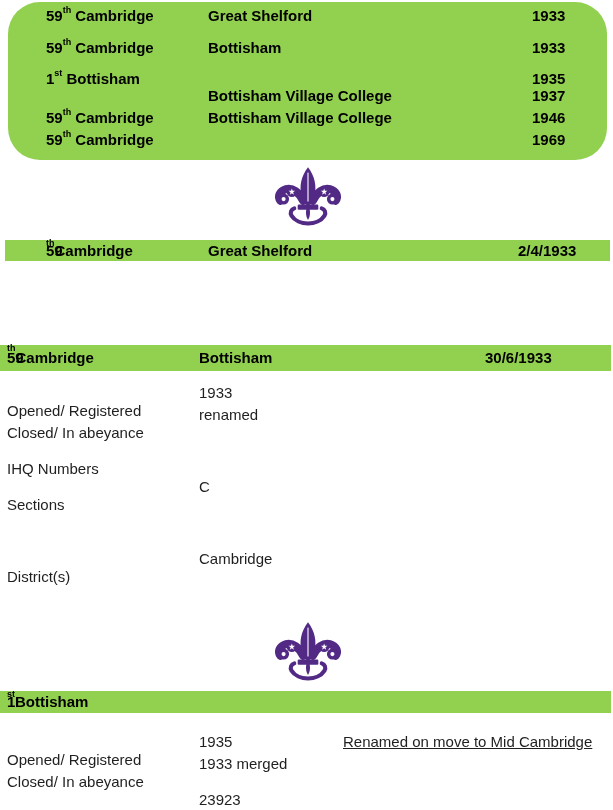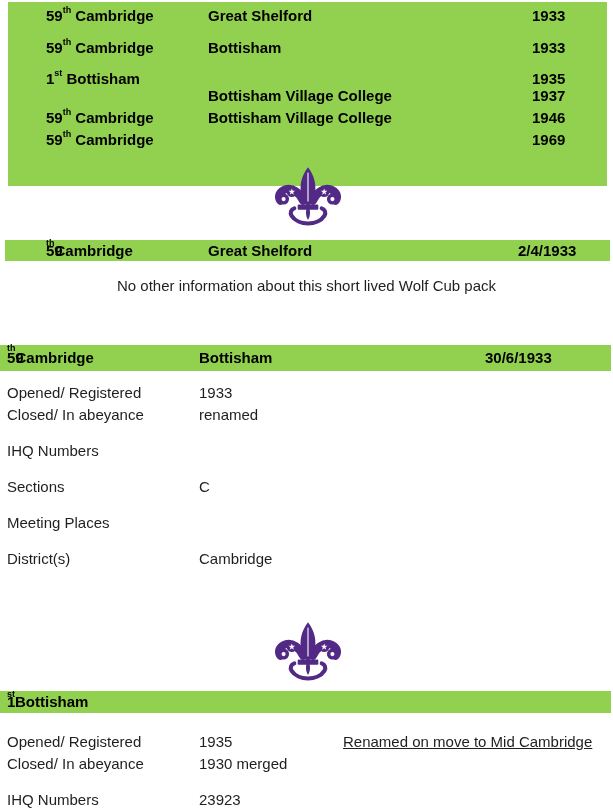--- a/index.html
+++ b/index.html
@@ -9,21 +9,21 @@
     font-family:"Liberation Sans", sans-serif;
     color:#000;
     position:relative;
     overflow:hidden;
   }
   .page{position:absolute;left:0;top:0;width:613px;height:810px;background:#fff;}
   .abs{position:absolute;}
   
   .green{background:var(--header-green,#92d050);}
   
-  .summary{left:8px;top:2px;width:599px;height:184px;}
+  .summary{left:8px;top:2px;width:599px;height:158px;border-radius:32px;}
   .trow{position:absolute;left:0;width:100%;height:18px;line-height:18px;
         font-size:15px;font-weight:bold;white-space:nowrap;}
   .trow .s-c1{position:absolute;left:38px;}
   .trow .s-c2{position:absolute;left:200px;}
   .trow .s-c3{position:absolute;left:524px;}
   
   .hbar{font-size:15px;font-weight:bold;white-space:nowrap;}
   .hbar span{position:absolute;top:0;height:100%;}
   .bar-gs{left:5px;top:240px;width:605px;height:21px;line-height:21px;}
   .bar-gs .h-c1{left:41px;} .bar-gs .h-c2{left:203px;} .bar-gs .h-c3{left:480px;margin-left:33px;}
@@ -32,21 +32,21 @@
   .bar-b2{left:0;top:691px;width:611px;height:22px;line-height:22px;}
   .bar-b2 .h-c1{left:7px;}
   
   sup.ord{font-size:9px;vertical-align:top;position:relative;top:-1px;line-height:1;}
   
   .note{left:0;top:277px;width:613px;text-align:center;font-size:15px;
         color:var(--body-text,#1f1f1f);line-height:18px;}
   
   .frow{position:absolute;left:0;width:613px;height:18px;line-height:18px;
         font-size:15px;color:var(--body-text,#1f1f1f);white-space:nowrap;}
-  .frow .f-label{position:absolute;left:7px;}
+  .frow .f-label{position:absolute;left:7px;margin-top:18px;}
   .frow .f-value{position:absolute;left:199px;}
   .frow .f-note{position:absolute;left:343px;text-decoration:underline;}
   
   .fleur{position:absolute;width:66px;height:66px;color:var(--emblem-purple,#522a86);}
   .fleur-1{left:275px;top:163px;}
   .fleur-2{left:275px;top:618px;}
 </style>
 </head>
 <body>
 
@@ -110,21 +110,20 @@
       <polygon fill="#fff" points="73.5,32 72.32,35.38 68.74,35.46 71.6,37.62 70.56,41.05 73.5,39 76.44,41.05 75.4,37.62 78.25,35.46 74.68,35.38"></polygon>
     </g>
   </svg>
 
   <div class="abs green hbar bar-gs">
     <span class="h-c1"><span>59</span><sup class="ord">th</sup><span> Cambridge</span></span>
     <span class="h-c2">Great Shelford</span>
     <span class="h-c3">2/4/1933</span>
   </div>
 
-  <div class="abs note">No other information about this short lived Wolf Cub pack</div>
 
   <div class="abs green hbar bar-b1">
     <span class="h-c1"><span>59</span><sup class="ord">th</sup><span> Cambridge</span></span>
     <span class="h-c2">Bottisham</span>
     <span class="h-c3">30/6/1933</span>
   </div>
 
   <div class="frow" style="top:384px">
     <span class="f-label">Opened/ Registered</span>
     <span class="f-value">1933</span>
@@ -133,24 +132,20 @@
     <span class="f-label">Closed/ In abeyance</span>
     <span class="f-value">renamed</span>
   </div>
   <div class="frow" style="top:442px">
     <span class="f-label">IHQ Numbers</span>
     <span class="f-value"></span>
   </div>
   <div class="frow" style="top:478px">
     <span class="f-label">Sections</span>
     <span class="f-value">C</span>
-  </div>
-  <div class="frow" style="top:514px">
-    <span class="f-label">Meeting Places</span>
-    <span class="f-value"></span>
   </div>
   <div class="frow" style="top:550px">
     <span class="f-label">District(s)</span>
     <span class="f-value">Cambridge</span>
   </div>
 
   <svg class="fleur fleur-2" viewBox="2 0 96 86">
     <g fill="currentColor">
       <path d="M50 1 C59.5 13 63.5 29 59 44 C57 52 54 56.5 50 56.5 C46 56.5 43 52 41 44 C36.5 29 40.5 13 50 1 Z"></path>
       <path d="M43 50 C37 37.5 27.5 30.5 18 33 C9 35.5 5.5 44 10 50" fill="none" stroke="currentColor" stroke-width="12" stroke-linecap="round"></path>
@@ -174,20 +169,20 @@
     <span class="h-c1"><span>1</span><sup class="ord">st</sup><span> Bottisham</span></span>
   </div>
 
   <div class="frow" style="top:733px">
     <span class="f-label">Opened/ Registered</span>
     <span class="f-value">1935</span>
     <span class="f-note">Renamed on move to Mid Cambridge</span>
   </div>
   <div class="frow" style="top:755px">
     <span class="f-label">Closed/ In abeyance</span>
-    <span class="f-value">1930 merged</span>
+    <span class="f-value">1933 merged</span>
   </div>
   <div class="frow" style="top:791px">
     <span class="f-label">IHQ Numbers</span>
     <span class="f-value">23923</span>
   </div>
 
 </div>
 
 </body></html>

